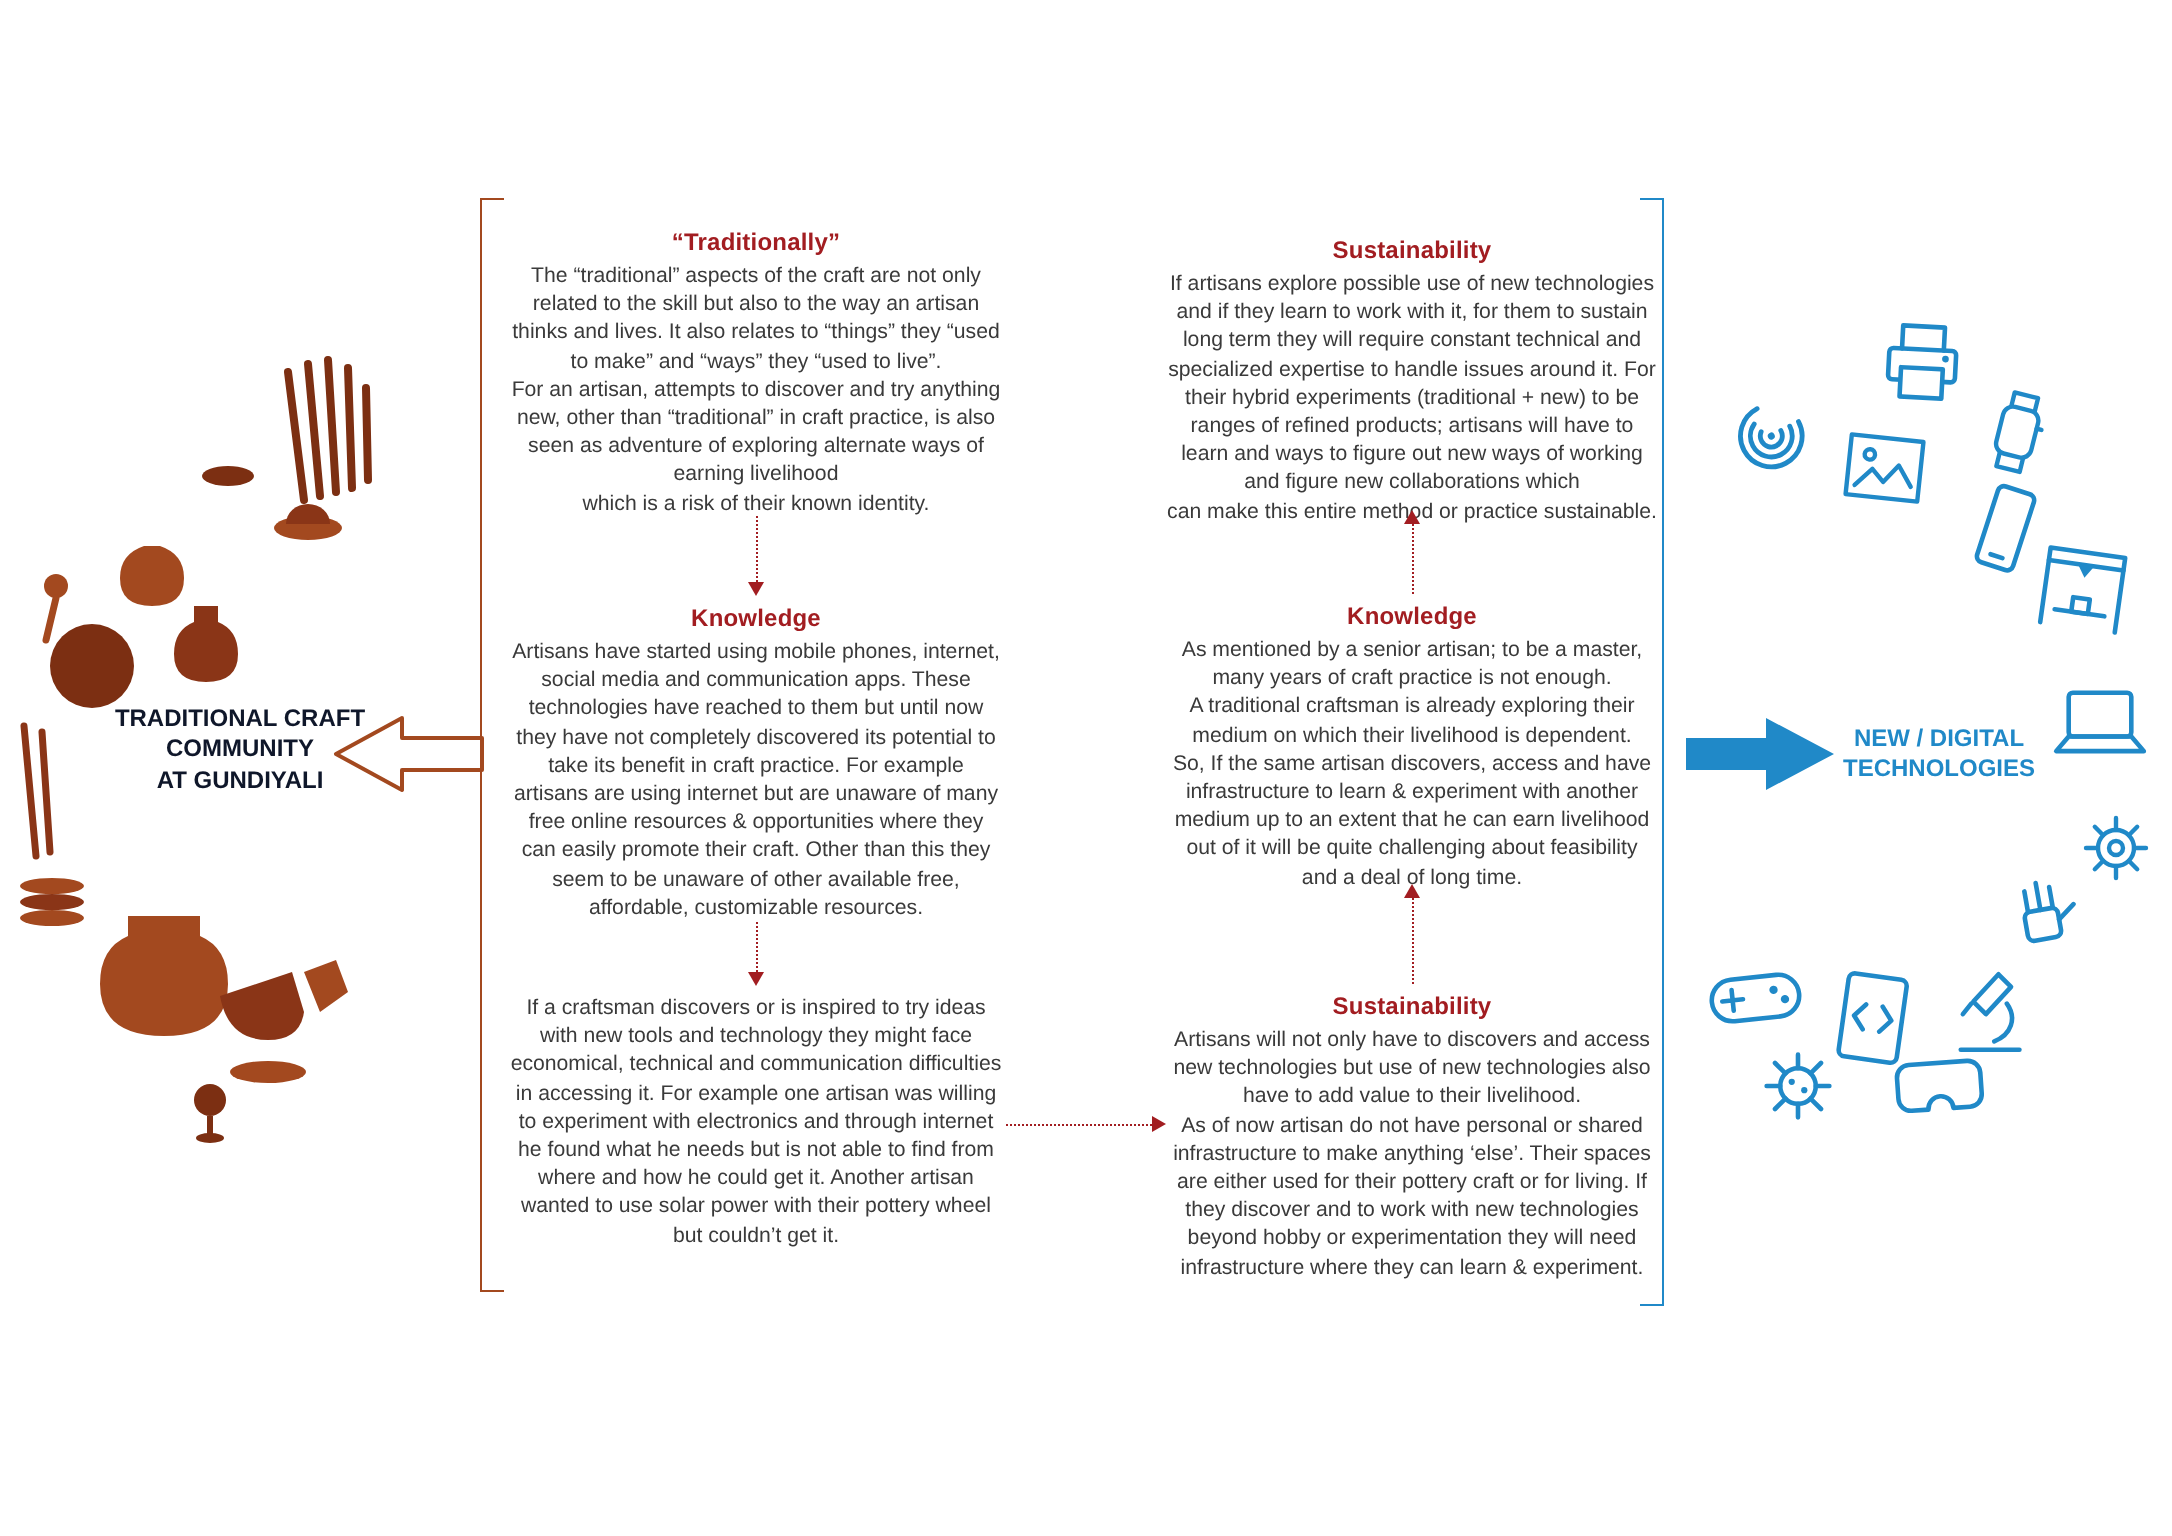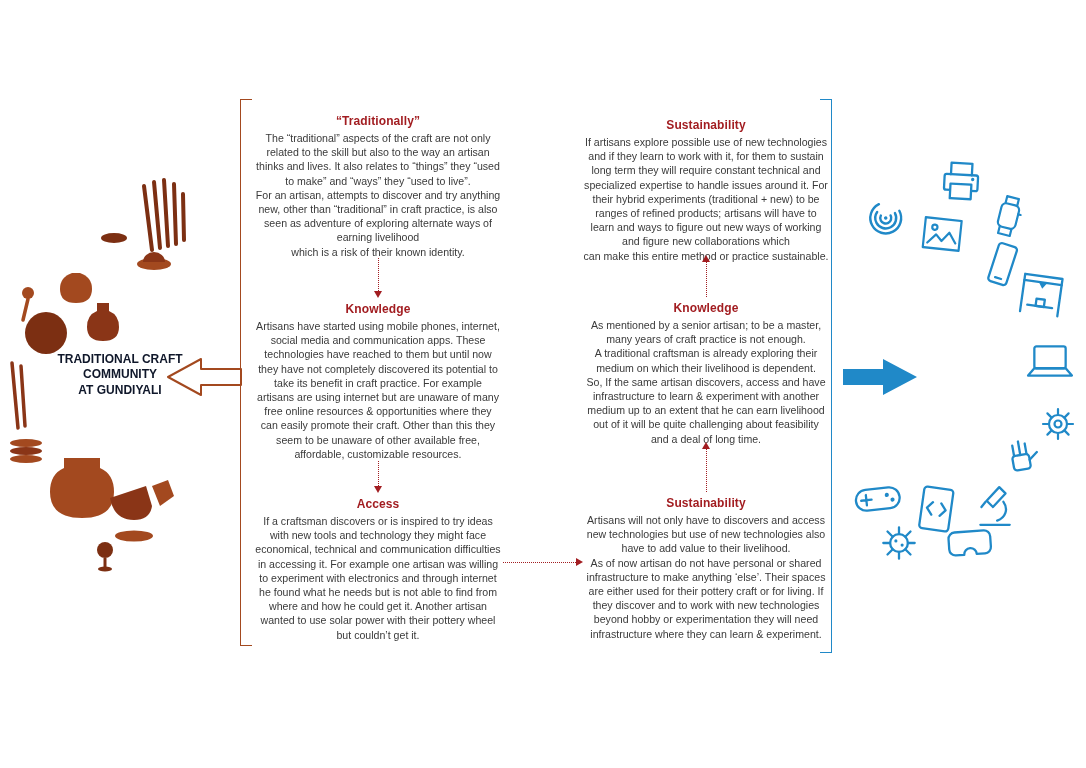--- a/index.html
+++ b/index.html
@@ -100,21 +100,20 @@
     <h3>Knowledge</h3>
     <p>Artisans have started using mobile phones, internet, social media and communication apps. These technologies have reached to them but until now they have not completely discovered its potential to take its benefit in craft practice. For example artisans are using internet but are unaware of many free online resources &amp; opportunities where they can easily promote their craft. Other than this they seem to be unaware of other available free, affordable, customizable resources.</p>
   </section>
 
   <div class="varrow" style="left:373px;top:461px;height:32px">
     <div class="vline"></div>
       <div class="ahead down"></div>
   </div>
 
   <section class="block" style="left:255px;top:497px;width:246px">
-    <h3>Access</h3>
     <p>If a craftsman discovers or is inspired to try ideas with new tools and technology they might face economical, technical and communication difficulties in accessing it. For example one artisan was willing to experiment with electronics and through internet he found what he needs but is not able to find from where and how he could get it. Another artisan wanted to use solar power with their pottery wheel but couldn’t get it.</p>
   </section>
 
   <section class="block" style="left:583px;top:118px;width:246px">
     <h3>Sustainability</h3>
     <p>If artisans explore possible use of new technologies and if they learn to work with it, for them to sustain long term they will require constant technical and specialized expertise to handle issues around it. For their hybrid experiments (traditional + new) to be ranges of refined products; artisans will have to learn and ways to figure out new ways of working
 and figure new collaborations which
 can make this entire method or practice sustainable.</p>
   </section>
 
@@ -143,20 +142,22 @@
 
   <div class="harrow" style="left:503px;top:557px;width:80px">
     <div class="hline"></div>
       <div class="ahead right"></div>
   </div>
 
   <svg class="big-arrow" style="left:843px;top:356px" width="76" height="42" viewBox="0 0 76 42">
     <polygon points="0,13 40,13 40,3 74,21 40,39 40,29 0,29" fill="#2089C8"></polygon>
   </svg>
 
+  <div class="side-label tech" style="left:912px;top:362px;width:115px">NEW / DIGITAL
+TECHNOLOGIES</div>
 
   <div class="ticon" style="left:864px;top:196px;transform:rotate(-8deg)">
     <svg viewBox="0 0 40 40" width="44" height="44">
         <g transform="rotate(-20 20 20)">
       <circle cx="20" cy="20" r="14" stroke-dasharray="66 22"></circle>
       <circle cx="20" cy="20" r="9.5" stroke-dasharray="40 20"></circle>
       <circle cx="20" cy="20" r="5" stroke-dasharray="20 11"></circle>
       <circle class="f" cx="20" cy="20" r="1.6"></circle>
         </g>
       </svg>

